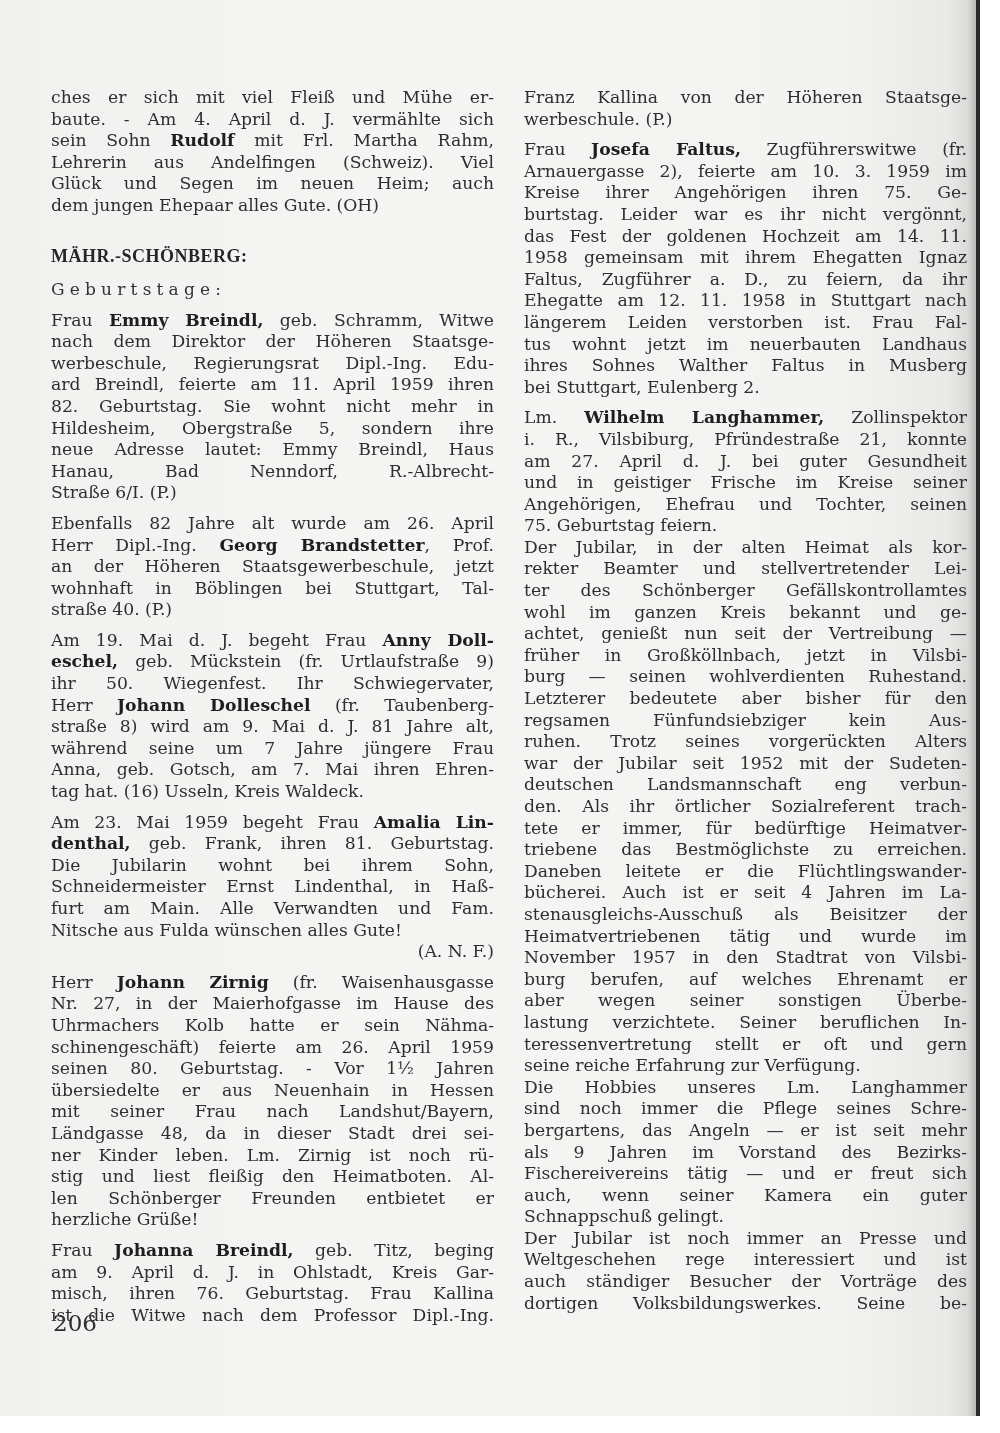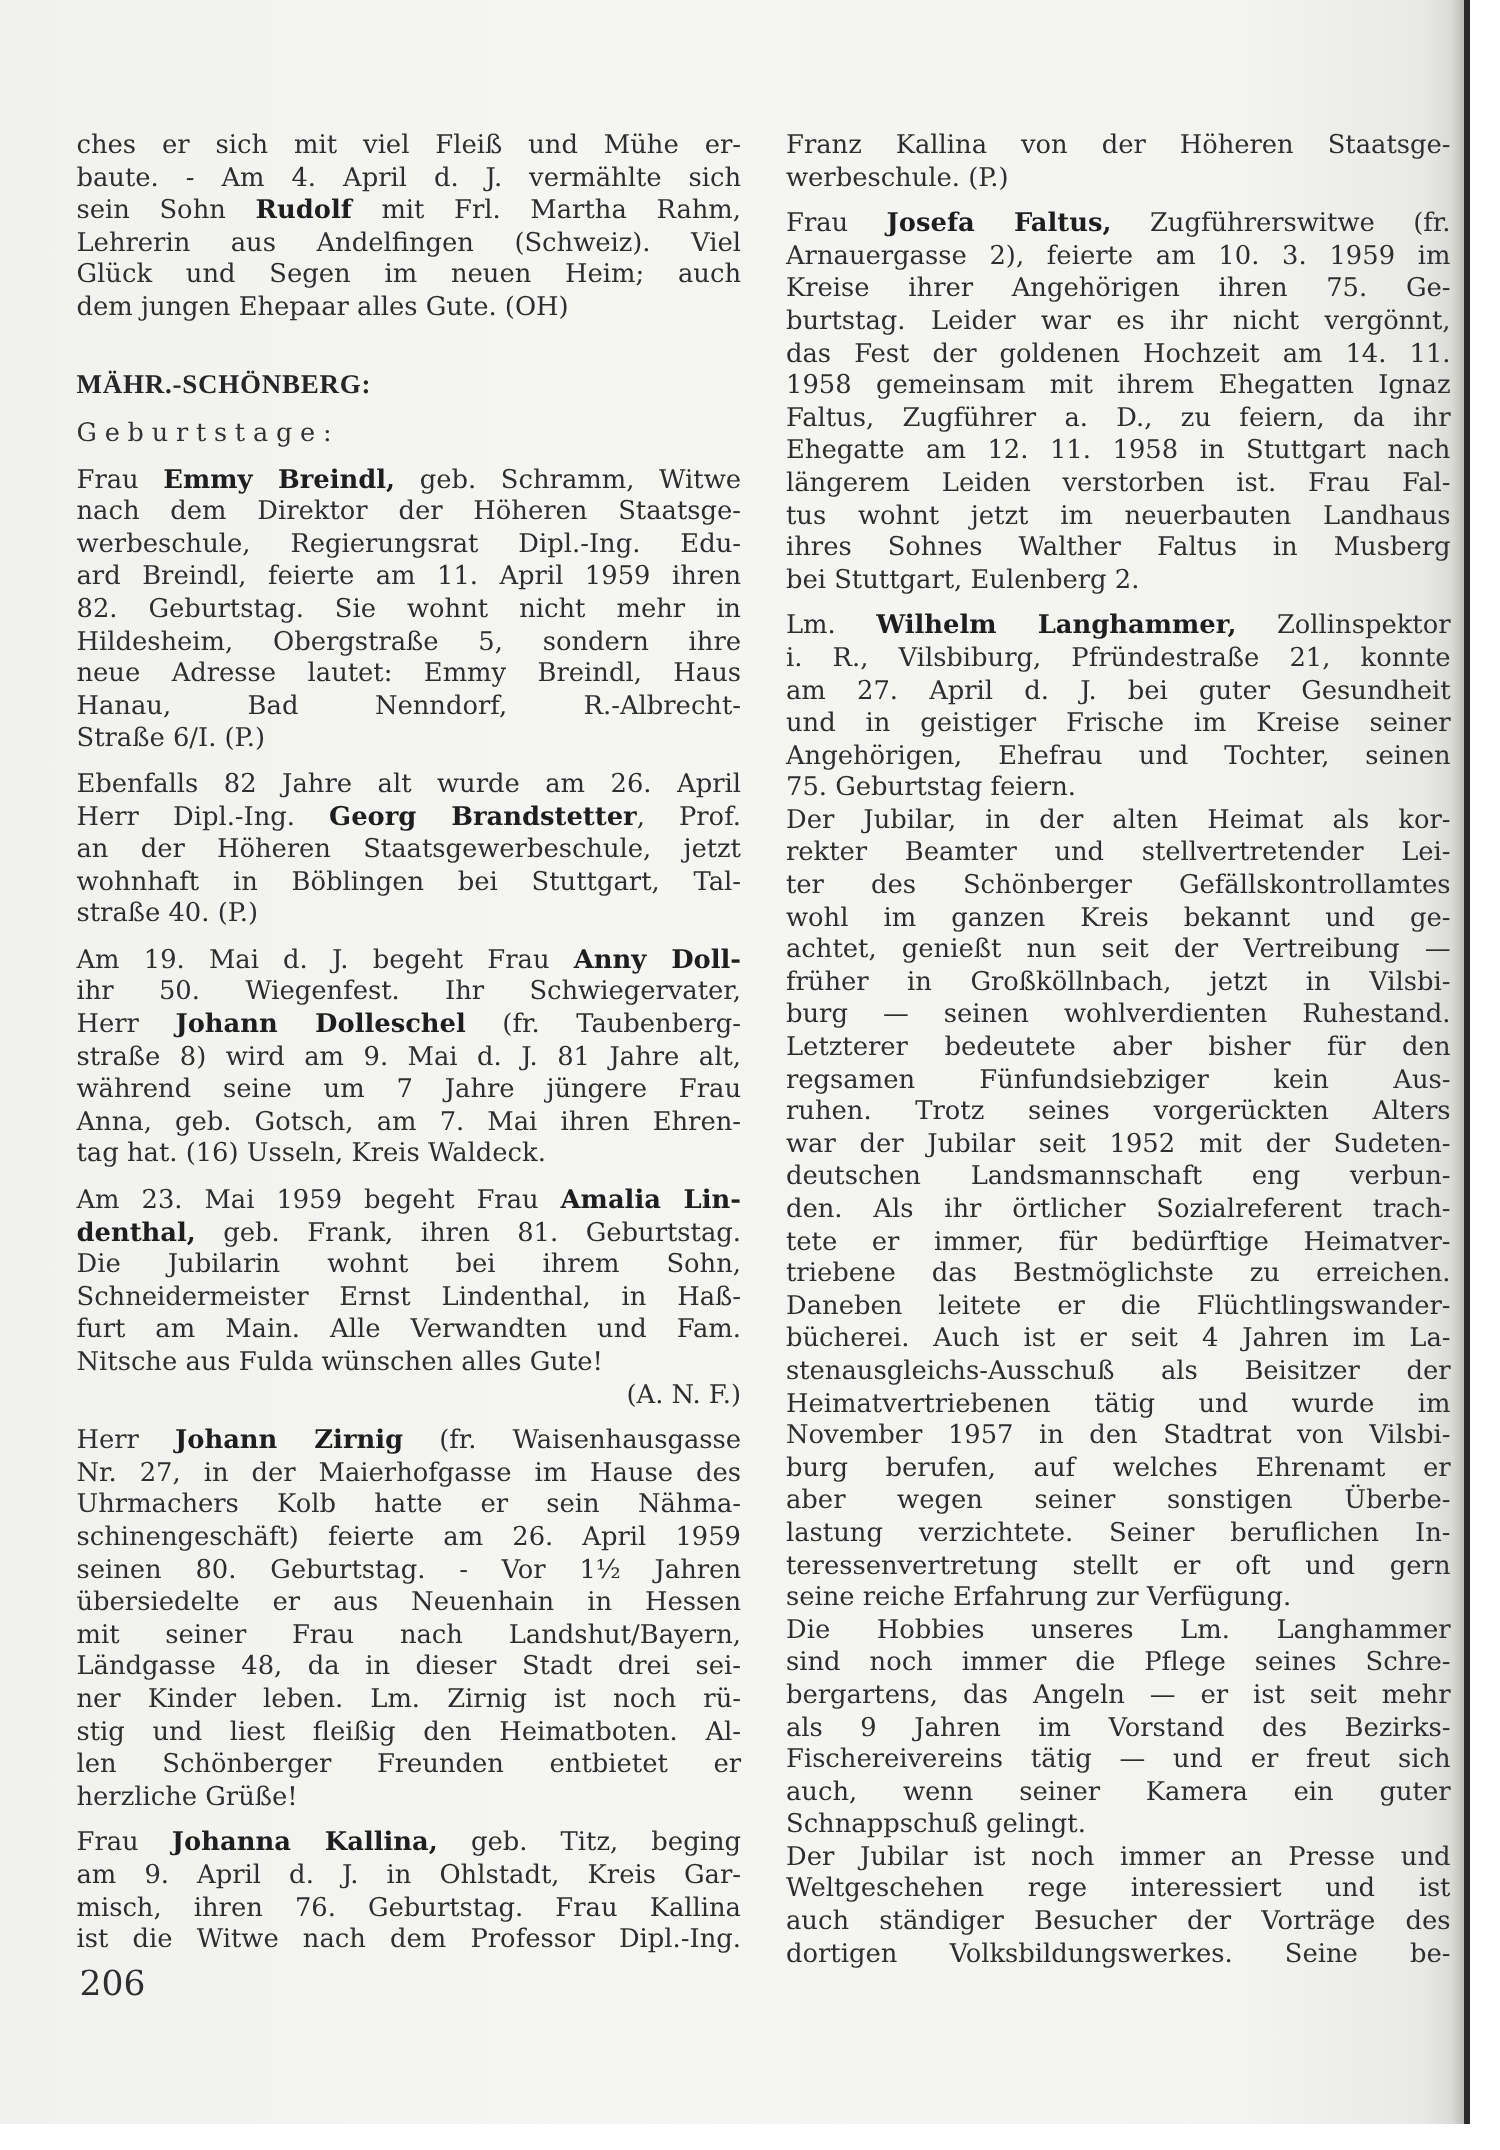--- a/index.html
+++ b/index.html
@@ -90,20 +90,21 @@
       <div class="para">
         <span class="line"><span>Ebenfalls 82 Jahre alt wurde am 26. April</span></span>
         <span class="line"><span>Herr Dipl.-Ing. </span><b>Georg Brandstetter</b><span>, Prof.</span></span>
         <span class="line"><span>an der Höheren Staatsgewerbeschule, jetzt</span></span>
         <span class="line"><span>wohnhaft in Böblingen bei Stuttgart, Tal-</span></span>
         <span class="line last"><span>straße 40. (P.)</span></span>
       </div>
       <div class="gap"></div>
       <div class="para">
         <span class="line"><span>Am 19. Mai d. J. begeht Frau </span><b>Anny Doll-</b></span>
+        <span class="line"><b>eschel,</b><span> geb. Mückstein (fr. Urtlaufstraße 9)</span></span>
         <span class="line"><span>ihr 50. Wiegenfest. Ihr Schwiegervater,</span></span>
         <span class="line"><span>Herr </span><b>Johann Dolleschel</b><span> (fr. Taubenberg-</span></span>
         <span class="line"><span>straße 8) wird am 9. Mai d. J. 81 Jahre alt,</span></span>
         <span class="line"><span>während seine um 7 Jahre jüngere Frau</span></span>
         <span class="line"><span>Anna, geb. Gotsch, am 7. Mai ihren Ehren-</span></span>
         <span class="line last"><span>tag hat. (16) Usseln, Kreis Waldeck.</span></span>
       </div>
       <div class="gap"></div>
       <div class="para">
         <span class="line"><span>Am 23. Mai 1959 begeht Frau </span><b>Amalia Lin-</b></span>
@@ -124,21 +125,21 @@
         <span class="line"><span>übersiedelte er aus Neuenhain in Hessen</span></span>
         <span class="line"><span>mit seiner Frau nach Landshut/Bayern,</span></span>
         <span class="line"><span>Ländgasse 48, da in dieser Stadt drei sei-</span></span>
         <span class="line"><span>ner Kinder leben. Lm. Zirnig ist noch rü-</span></span>
         <span class="line"><span>stig und liest fleißig den Heimatboten. Al-</span></span>
         <span class="line"><span>len Schönberger Freunden entbietet er</span></span>
         <span class="line last"><span>herzliche Grüße!</span></span>
       </div>
       <div class="gap"></div>
       <div class="para">
-        <span class="line"><span>Frau </span><b>Johanna Kallina,</b><span> geb. Titz, beging</span></span>
+        <span class="line"><span>Frau </span><b>Johanna Breindl,</b><span> geb. Titz, beging</span></span>
         <span class="line"><span>am 9. April d. J. in Ohlstadt, Kreis Gar-</span></span>
         <span class="line"><span>misch, ihren 76. Geburtstag. Frau Kallina</span></span>
         <span class="line"><span>ist die Witwe nach dem Professor Dipl.-Ing.</span></span>
       </div>
     </div>
   <div class="column col-right" id="col-right">
       <div class="para">
         <span class="line"><span>Franz Kallina von der Höheren Staatsge-</span></span>
         <span class="line last"><span>werbeschule. (P.)</span></span>
       </div>

